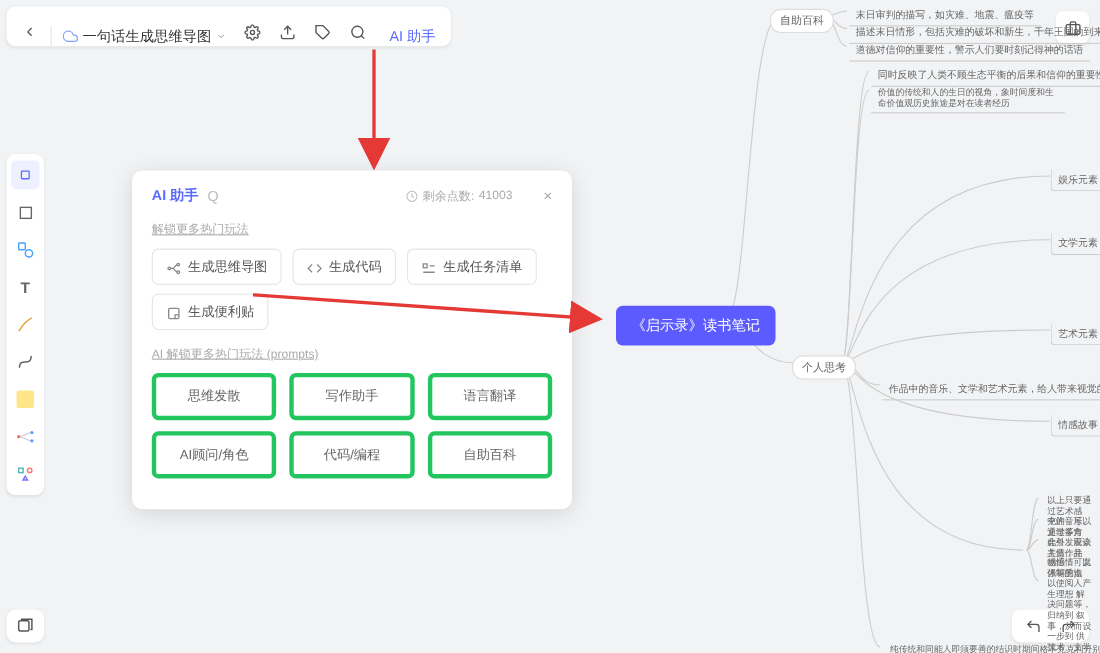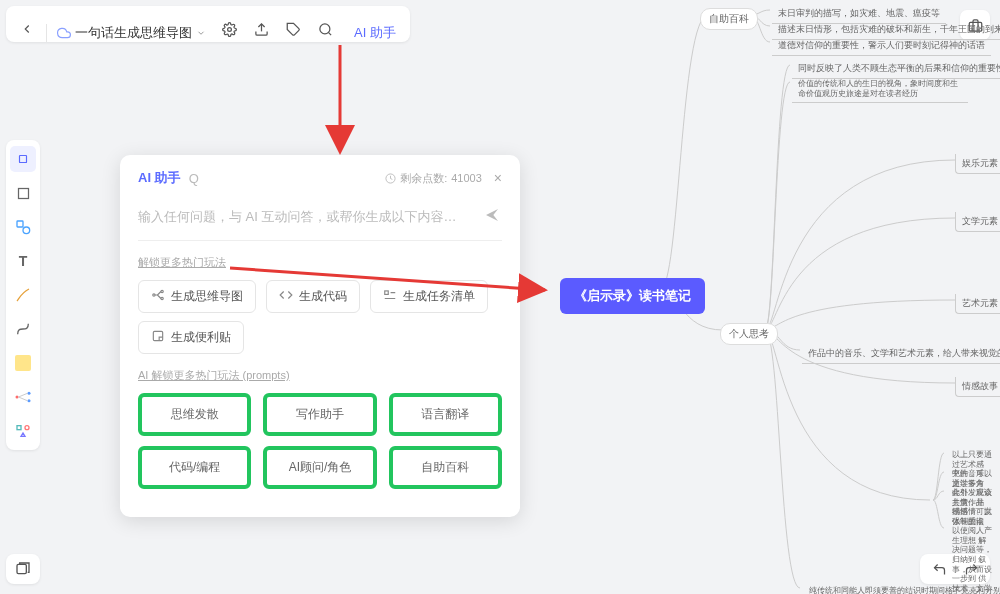--- a/index.html
+++ b/index.html
@@ -120,42 +120,42 @@
     }
     .ai-header {
       display: flex; align-items: center; justify-content: space-between;
       margin-bottom: 14px;
     }
     .ai-header-left { display: flex; align-items: center; gap: 8px; }
     .ai-title-txt { color: #5b6bff; font-weight: 600; font-size: 13px; }
     .ai-q { color: #bbb; font-size: 13px; cursor: pointer;}
     .ai-remain { color: #aaa; font-size: 11px; display: flex; align-items: center; gap: 4px;}
     .ai-close { color: #aaa; cursor: pointer; font-size: 14px; margin-left: 8px;}
-    .ai-header-right { display:flex; align-items:center; gap:4px;justify-content:space-between;}
+    .ai-header-right { display:flex; align-items:center; gap:20px;justify-content:space-between;}
     .ai-input-row {
       display: flex; align-items: center;
       padding: 6px 0 14px;
       border-bottom: 1px solid #eee;
       margin-bottom: 14px;
     }
     .ai-input {
       flex: 1;
       border: none;
       outline: none;
       font-size: 13px;
       color: #333;
     }
     .ai-input::placeholder { color: #bbb; }
     .ai-send { color: #bbb; cursor: pointer; width:20px; text-align:center;}
     .ai-section-label { color: #aaa; font-size: 11px; margin-bottom: 10px; text-decoration: underline; }
     .ai-btn-row {
       display: flex; gap: 10px; flex-wrap: wrap; margin-bottom: 8px;
     }
     .ai-btn {
-      display: flex; align-items: flex-start; gap: 6px;
+      display: flex; align-items: flex-end; gap: 6px;
       border: 1px solid #e5e5e5;
       border-radius: 6px;
       padding: 7px 12px;
       font-size: 12px;
       color: #555;
       cursor: pointer;
       background: #fff;
     }
     .ai-btn-icon { width: 14px; height: 14px; display: inline-flex; align-items:center; justify-content:center; }
     .prompt-section { margin-top: 14px; }
@@ -193,21 +193,21 @@
       padding: 3px 6px;
       white-space: nowrap;
       pointer-events: auto;
       border-bottom: 1px solid #ccc;
     }
     .mm-central {
       position: absolute;
       background: #5b5bff;
       color: #fff;
       font-size: 13px;
-      font-weight: 700;
+      font-weight: 400;
       padding: 9px 14px;
       border-radius: 6px;
       pointer-events: auto;
       cursor: pointer;
       white-space: nowrap;
     }
     .mm-branch-label {
       position: absolute;
       font-size: 10px;
       color: #666;
@@ -394,28 +394,20 @@
         <svg width="11" height="11" viewBox="0 0 24 24" fill="none" stroke="#bbb" stroke-width="2">
             <circle cx="12" cy="12" r="10"></circle>
             <polyline points="12 6 12 12 16 14"></polyline>
           </svg>
         <span>剩余点数:</span>
         <span>41003</span>
       </span>
       <span class="ai-close">×</span>
     </div>
   </div>
-  <div class="ai-input-row">
-    <input class="ai-input" placeholder="输入任何问题，与 AI 互动问答，或帮你生成以下内容…" style="">
-    <span class="ai-send">
-      <svg width="16" height="16" viewBox="0 0 24 24" fill="#bbb">
-          <path d="M3 12 L21 3 L14 12 L21 21 Z"></path>
-        </svg>
-    </span>
-  </div>
   <div class="ai-section-label">解锁更多热门玩法</div>
   <div class="ai-btn-row">
     <div class="ai-btn">
       <span class="ai-btn-icon">
           <svg width="14" height="14" viewBox="0 0 24 24" fill="none" stroke="#888" stroke-width="2">
             <circle cx="5" cy="12" r="2"></circle>
             <circle cx="19" cy="6" r="2"></circle>
             <circle cx="19" cy="18" r="2"></circle>
             <path d="M7 12h4M11 12l6-6M11 12l6 6"></path>
           </svg>
@@ -453,22 +445,22 @@
     </div>
   </div>
   <div class="prompt-section">
     <div class="ai-section-label">AI 解锁更多热门玩法 (prompts)</div>
     <div class="prompt-row">
       <div class="prompt-btn">思维发散</div>
       <div class="prompt-btn">写作助手</div>
       <div class="prompt-btn">语言翻译</div>
     </div>
     <div class="prompt-row">
+      <div class="prompt-btn">AI顾问/角色</div>
       <div class="prompt-btn">代码/编程</div>
-      <div class="prompt-btn">AI顾问/角色</div>
       <div class="prompt-btn">自助百科</div>
     </div>
   </div>
 </div>
 
 <svg class="arrow" style="top:40px;left:320px" width="60" height="120">
   <defs>
       <marker id="ah1" markerWidth="10" markerHeight="10" refX="5" refY="5" orient="auto">
         <path d="M0,0 L10,5 L0,10 Z" fill="#e53935"></path>
       </marker>

